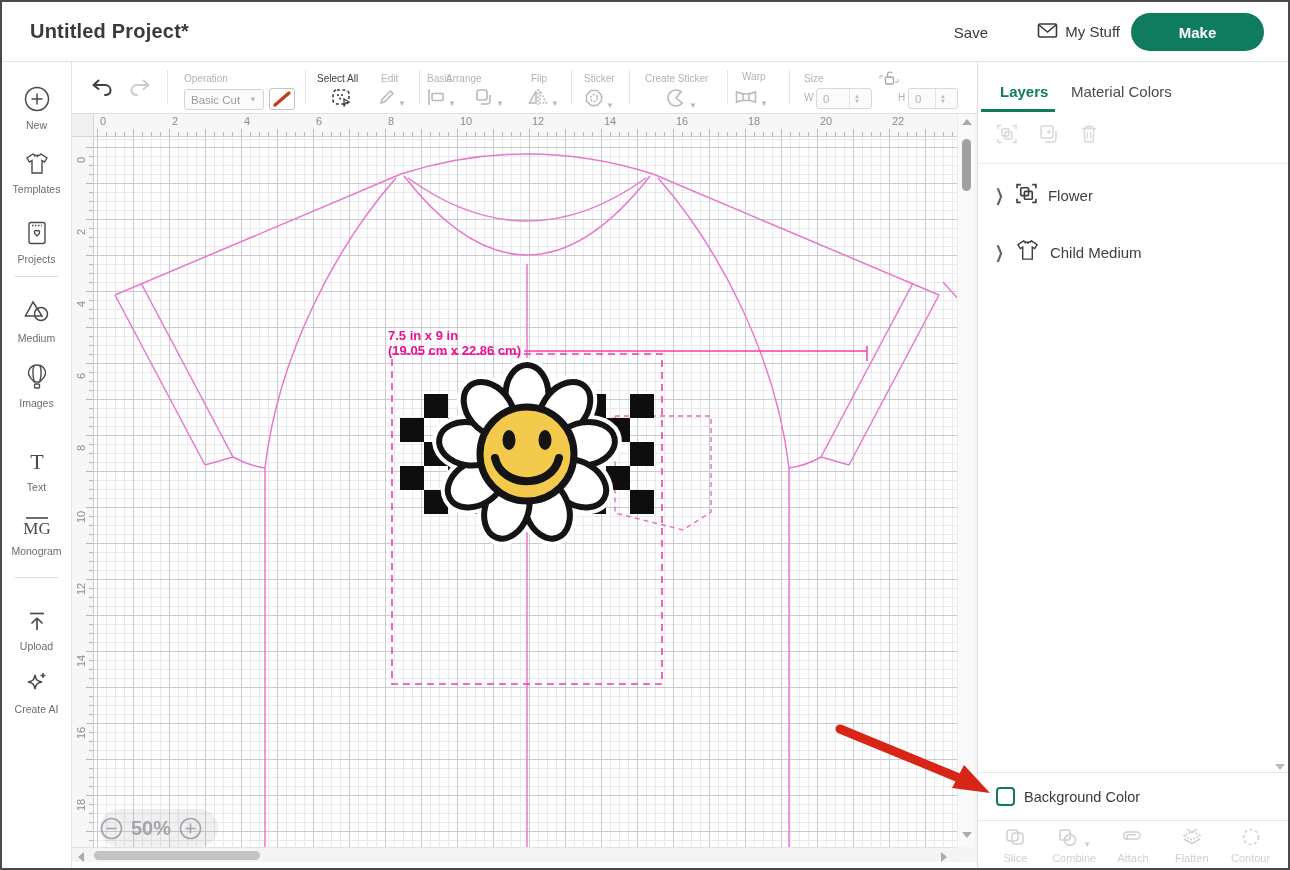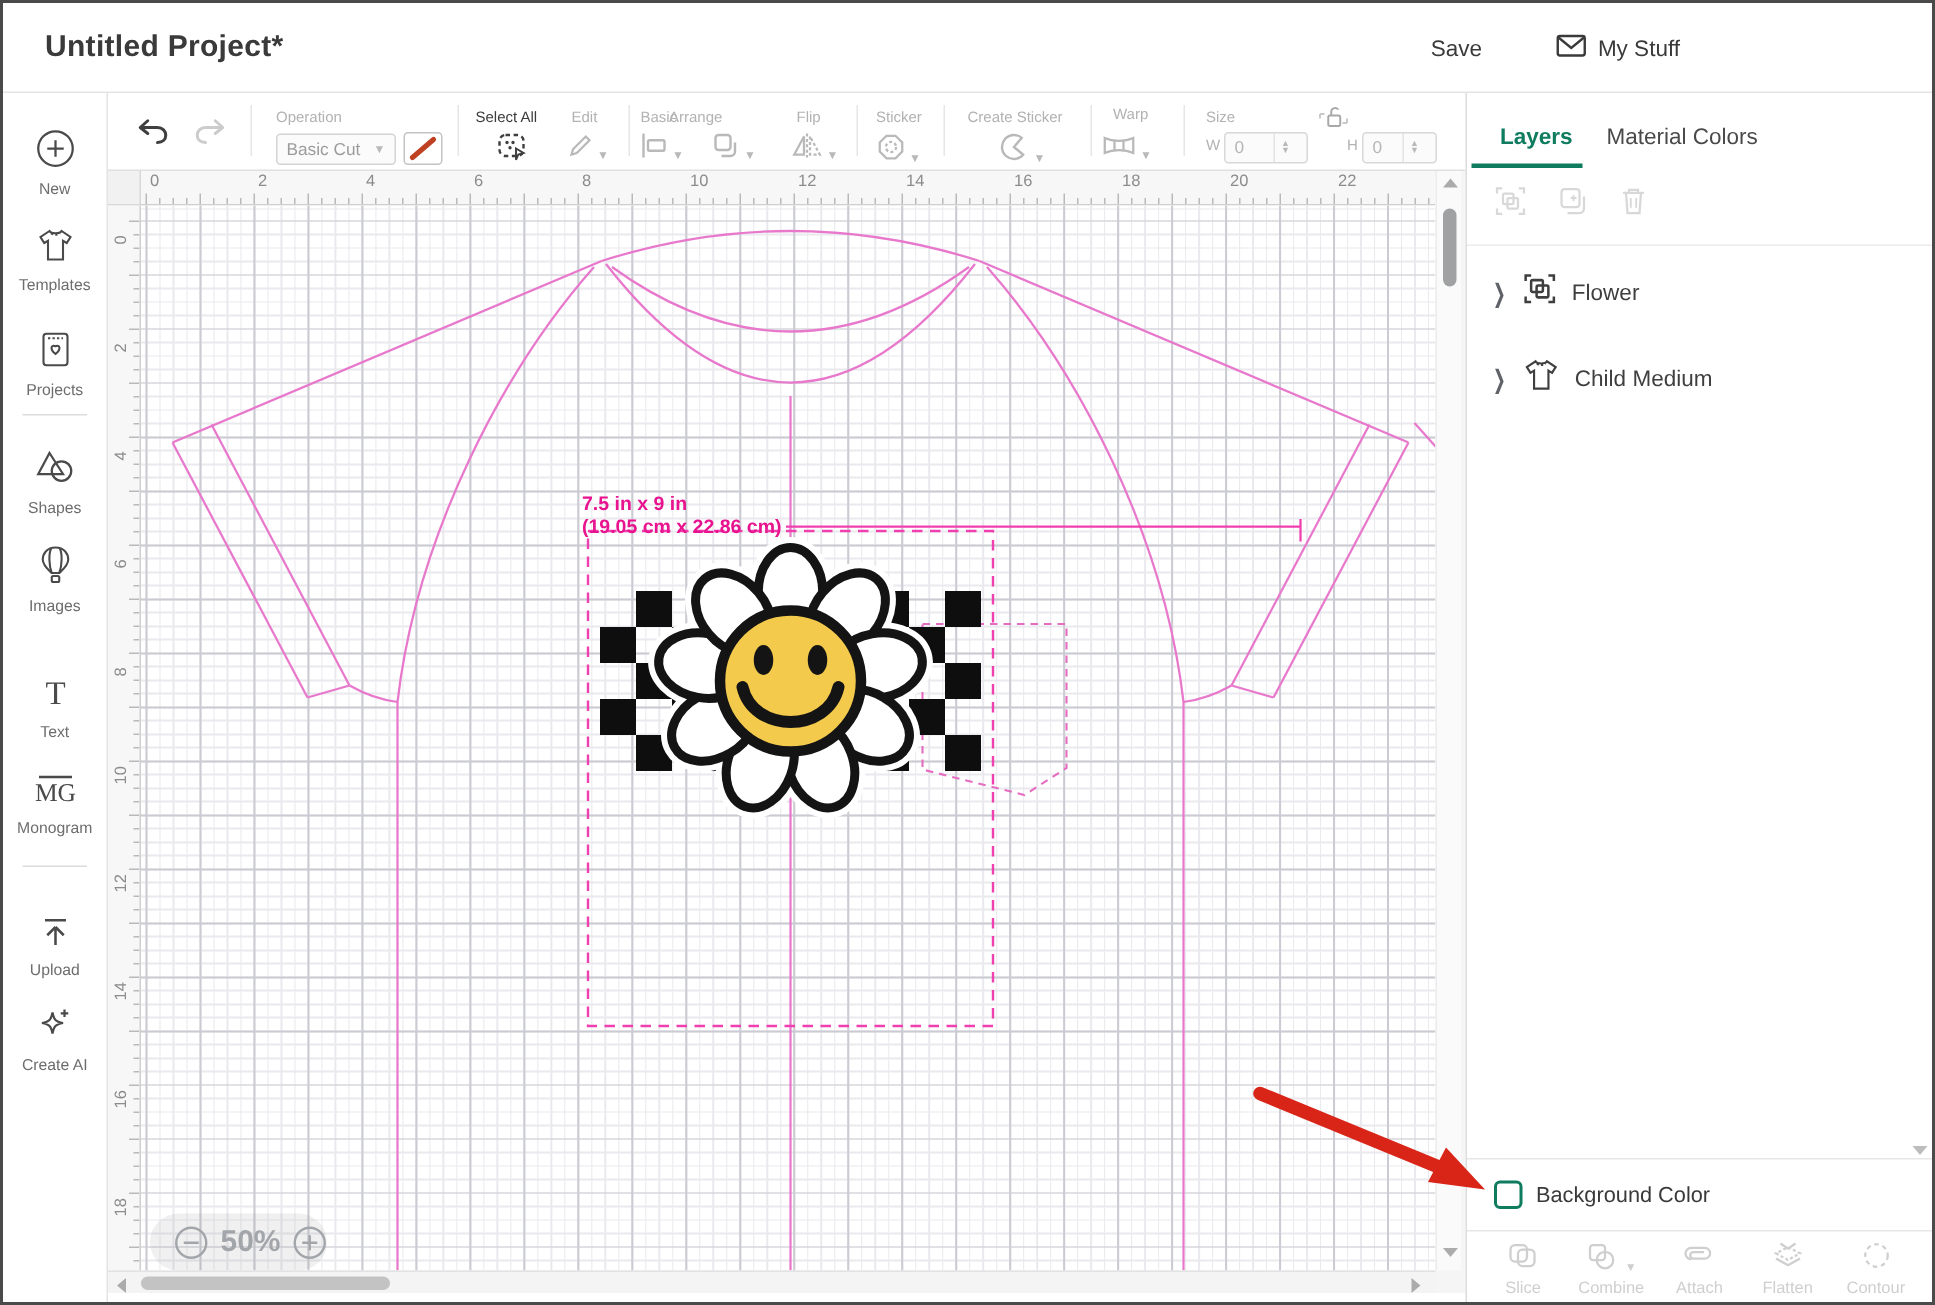--- a/index.html
+++ b/index.html
@@ -45,21 +45,21 @@
   .htick { position:absolute; bottom:0; width:1px; background:#b9b9b9; }
   .vtick { position:absolute; right:0; height:1px; background:#b9b9b9; }
   .grid { position:absolute; left:22px; top:23px; width:863px; height:710px; background-color:#ffffff;
     background-image:
       repeating-linear-gradient(to right, #cbccd3 0 1px, transparent 1px 36px),
       repeating-linear-gradient(to bottom, #cbccd3 0 1px, transparent 1px 36px),
       repeating-linear-gradient(to right, #e9e9ee 0 1px, transparent 1px 9px),
       repeating-linear-gradient(to bottom, #e9e9ee 0 1px, transparent 1px 9px);
     background-position: 3px 0, 0 10px, 3px 0, 0 10px; }
   .canvas-svg { position:absolute; left:22px; top:23px; width:863px; height:710px; }
-  .zoom-pill { position:absolute; left:28px; top:695px; width:118px; height:38px; border-radius:19px; background:rgba(150,150,150,.14); display:flex; align-items:center; justify-content:flex-end; gap:8px; color:#a2a6aa; }
+  .zoom-pill { position:absolute; left:28px; top:695px; width:118px; height:38px; border-radius:19px; background:rgba(150,150,150,.14); display:flex; align-items:center; justify-content:flex-start; gap:8px; color:#a2a6aa; }
   .zoom-pill .pct { font-size:20px; font-weight:700; }
   .zoom-pill svg { cursor:pointer; }
 
   
   .vscroll { position:absolute; right:3px; top:0; width:17px; height:733px; background:#fafafa; border-left:1px solid #ececec; }
   .vscroll .thumb { position:absolute; left:4px; top:25px; width:9px; height:52px; background:#9fa1a3; border-radius:5px; }
   .hscroll { position:absolute; left:0; top:733px; width:885px; height:15px; background:#f4f4f4; border-top:1px solid #e2e2e2; }
   .hscroll .thumb { position:absolute; left:22px; top:3px; width:166px; height:9px; background:#c3c3c3; border-radius:5px; }
   .scroll-arrow { position:absolute; width:0; height:0; cursor:pointer; }
 
@@ -96,20 +96,21 @@
     <div class="hdr-save">Save</div>
     <div class="hdr-mystuff">
       <span>
         <svg width="21" height="18" viewBox="0 0 21 18" fill="none" stroke="#3a3a3a" stroke-width="1.6">
           <rect x="1.5" y="3" width="18" height="13" rx="1.5"></rect>
             <path d="M2 4 L10.5 11 L19 4"></path>
         </svg>
       </span>
       <span>My Stuff</span>
     </div>
+    <button class="make-btn" style="background: rgb(15, 123, 95);">Make</button>
   </div>
 
   <div class="sidebar">
     <div class="side-item" style="top:24px">
       <span><svg width="26" height="26" viewBox="0 0 26 26" fill="none" stroke="#4a4a4a" stroke-width="1.5">
             <circle cx="13" cy="13" r="11.5"></circle>
             <path d="M13 7.5 V18.5 M7.5 13 H18.5"></path>
           </svg></span>
       <span class="lbl">New</span>
     </div>
@@ -127,21 +128,21 @@
             <path d="M7 5.5 H17" stroke-dasharray="1.5 1.5"></path>
           </svg></span>
       <span class="lbl">Projects</span>
     </div>
     <div class="side-div" style="top:214px"></div>
     <div class="side-item" style="top:237px">
       <span><svg width="27" height="26" viewBox="0 0 27 26" fill="none" stroke="#4a4a4a" stroke-width="1.5">
             <path d="M10 3 L19 17 H2.5 Z"></path>
             <circle cx="18" cy="15" r="6.5"></circle>
           </svg></span>
-      <span class="lbl">Shapes</span>
+      <span class="lbl">Medium</span>
     </div>
     <div class="side-item" style="top:301px">
       <span><svg width="24" height="27" viewBox="0 0 24 27" fill="none" stroke="#4a4a4a" stroke-width="1.4">
             <path d="M12 2 C6 2 3.5 6.5 3.5 10 C3.5 14 8 17.5 9.5 19 H14.5 C16 17.5 20.5 14 20.5 10 C20.5 6.5 18 2 12 2 Z"></path>
             <path d="M9 2.8 C7.5 6 7.5 14 9.5 19 M15 2.8 C16.5 6 16.5 14 14.5 19"></path>
             <rect x="9.5" y="21" width="5" height="4" rx="1"></rect>
           </svg></span>
       <span class="lbl">Images</span>
     </div>
     <div class="side-item" style="top:388px">

